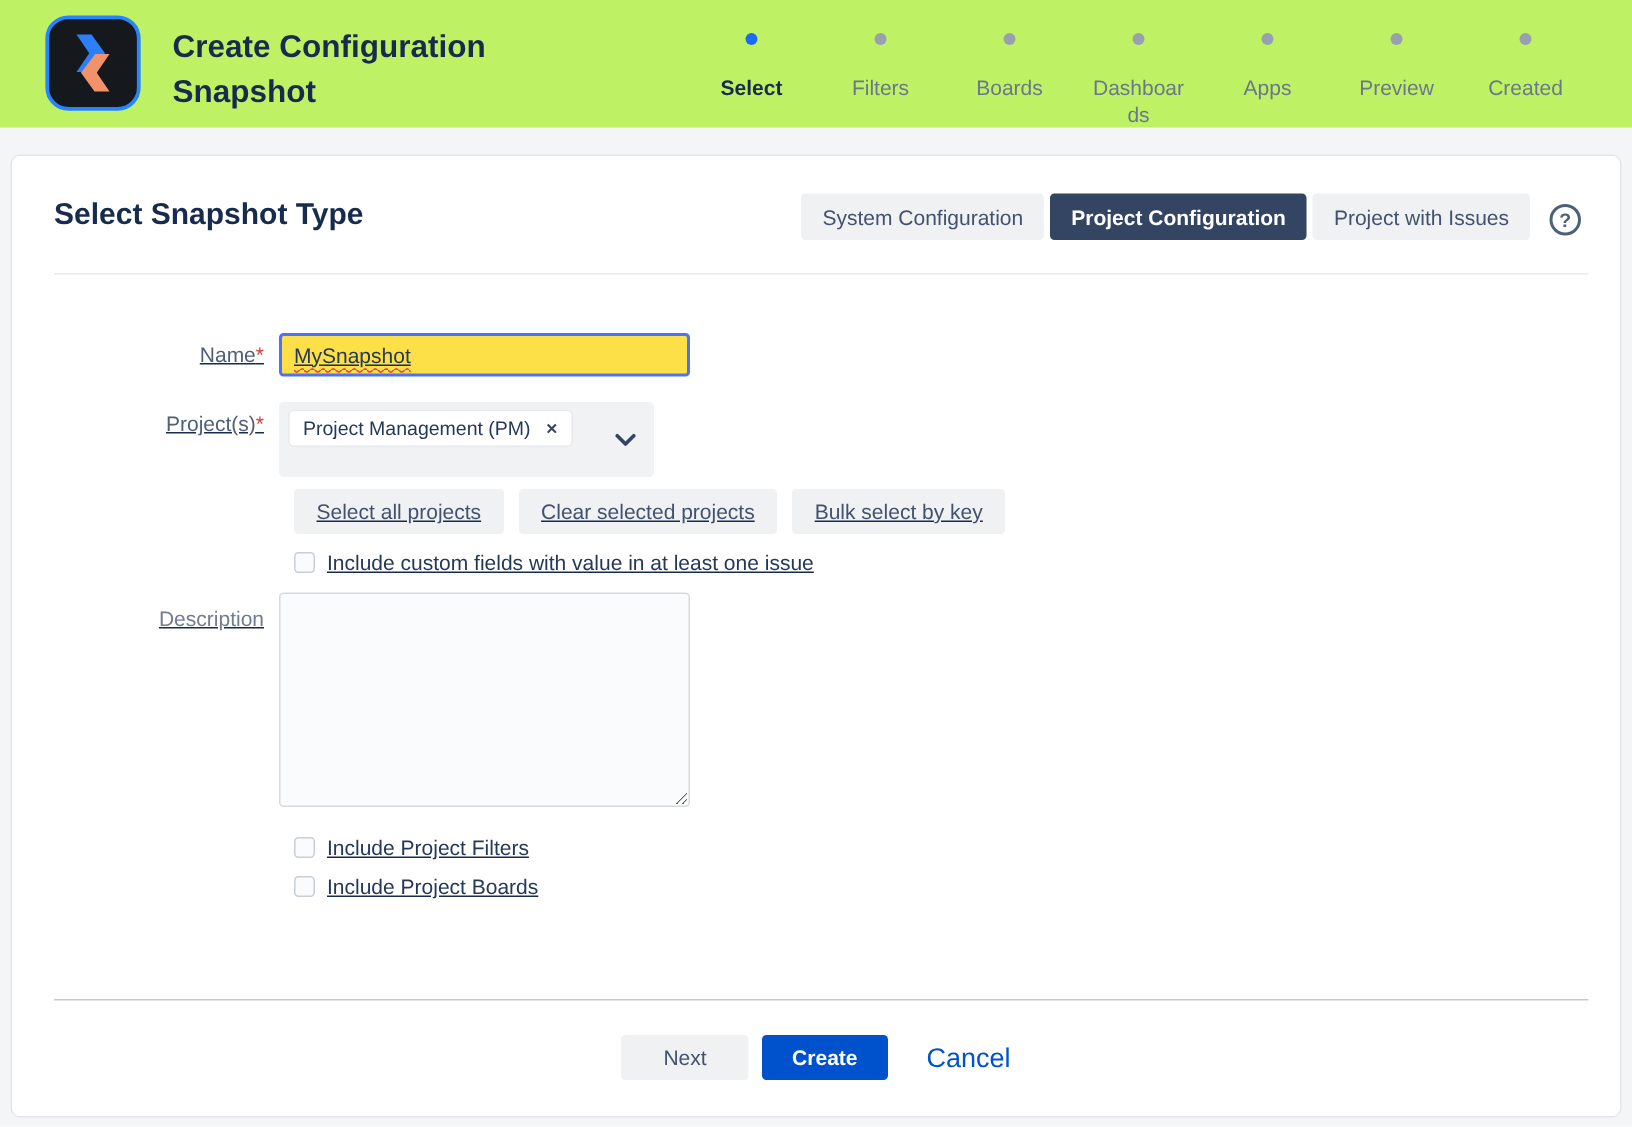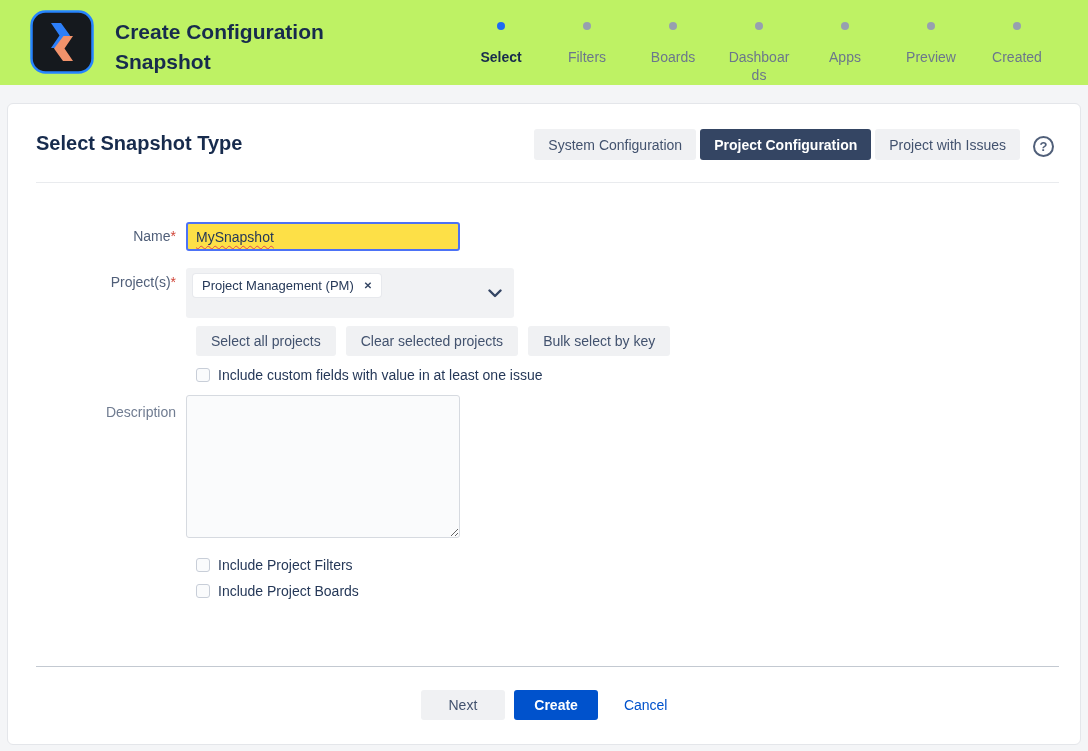--- a/index.html
+++ b/index.html
@@ -83,21 +83,21 @@
     border-radius: 50%;
     color: #505F79;
     font-size: 13px; font-weight: 700;
     display: inline-flex; align-items: center; justify-content: center;
     margin-left: 13px; margin-top: 4px;
     cursor: pointer;
   }
   .head-divider { border: none; border-top: 1px solid #E9EBEE; margin: 22px 21px 0 28px; }
 
   
-  .form-area { flex: 1; padding: 39px 0 0 28px; }
+  .form-area { flex: 1; padding: 39px 0 0 28px; text-decoration: underline; }
   .form-row { display: flex; }
   .form-label {
     width: 150px;
     text-align: right;
     padding-right: 10px;
     font-size: 14px;
     color: #505F79;
     padding-top: 6px;
     flex-shrink: 0;
   }
@@ -119,21 +119,21 @@
   }
   .squiggle {
     text-decoration-line: underline;
     text-decoration-style: wavy;
     text-decoration-color: #E5484D;
     text-decoration-thickness: 1px;
     text-underline-offset: 3px;
   }
 
   .multi-select {
-    width: 328px; height: 50px;
+    width: 250px; height: 50px;
     background: #F1F2F4;
     border-radius: 3px;
     position: relative;
     padding: 6px 7px;
     margin-top: 17px;
     cursor: pointer;
   }
   .select-tag {
     display: inline-flex; align-items: center;
     background: #ffffff;
@@ -211,21 +211,21 @@
     font-size: 14px;
     font-weight: 700;
     padding: 7px 20px;
     border-radius: 3px;
     margin-left: 9px;
     cursor: pointer;
     height: 30px;
   }
   .link-cancel {
     color: #0052CC;
-    font-size: 14px;
+    font-size: 18px;
     margin-left: 26px;
     text-decoration: none;
     cursor: pointer;
   }
 </style>
 </head>
 <body>
 
 <div class="app-header">
   <div class="header-left">

